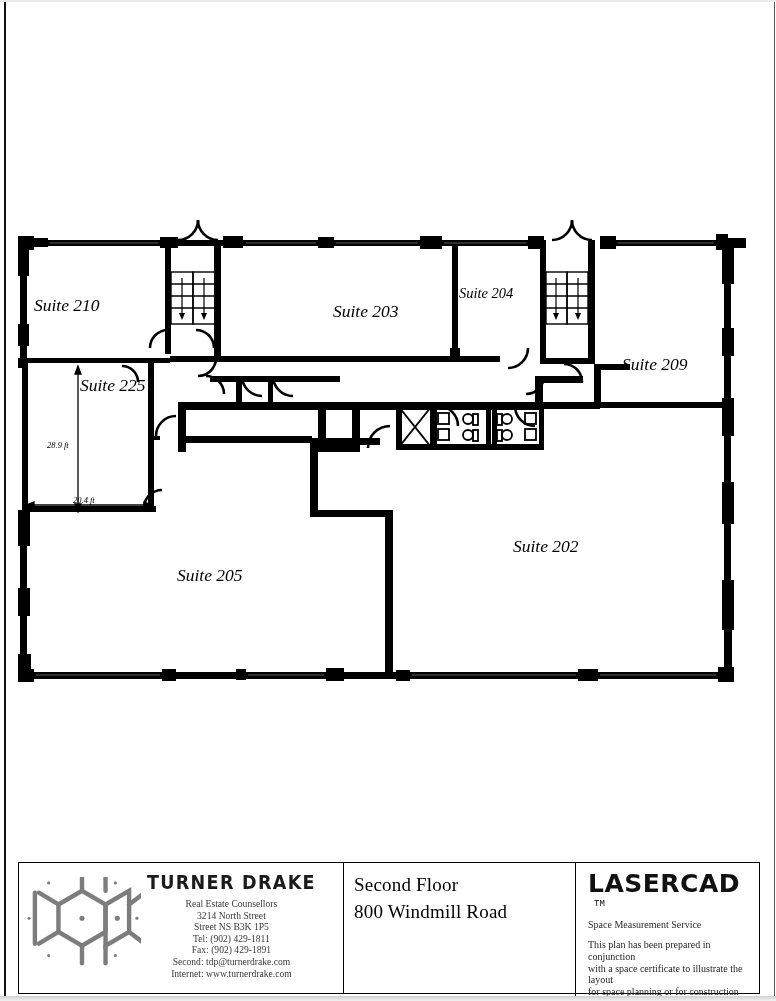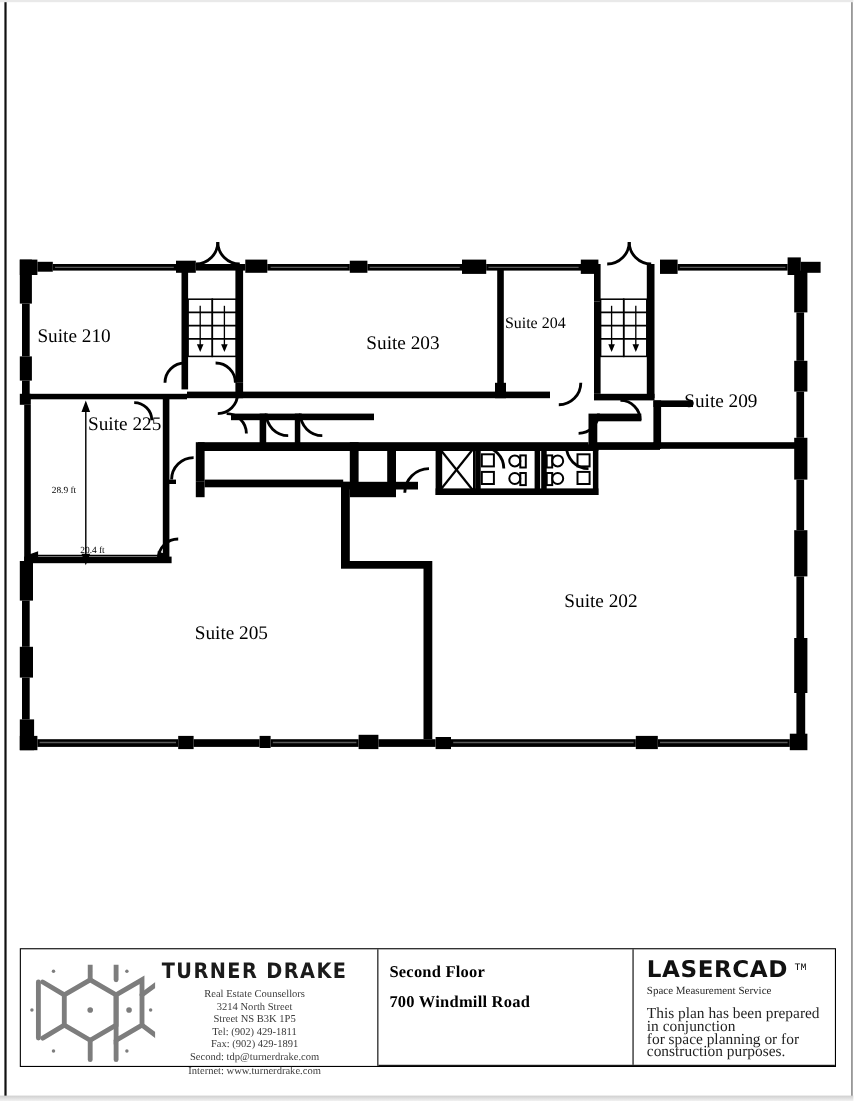--- a/index.html
+++ b/index.html
@@ -7,50 +7,50 @@
   body{width:776px;height:1001px;position:relative;overflow:hidden;
        font-family:"Liberation Serif", serif; color:#000;}
 
   .page-border{position:absolute;left:4px;top:2px;width:768px;height:995px;
                border-left:2px solid #111;border-right:1px solid #555;}
   .scan-edge-top{position:absolute;left:0;top:0;width:776px;height:2px;background:#e9e9e9;}
   .scan-edge-bottom{position:absolute;left:0;top:996px;width:776px;height:5px;
                     background:linear-gradient(#cfcfcf,#f2f2f2);}
 
   
-  #plan{position:absolute;left:0;top:180px;width:684px;height:540px;}
+  #plan{position:absolute;left:0;top:180px;width:684px;height:540px;font-style:italic;}
   #plan svg{display:block;}
 
   
-  .titleblock{position:absolute;left:18px;top:862px;width:742px;height:108px;
+  .titleblock{position:absolute;left:18px;top:862px;width:742px;height:132px;
               border:1.5px solid #000;box-sizing:border-box;display:flex;}
   .tb-logo{width:325px;border-right:1.5px solid #000;box-sizing:border-box;
            position:relative;display:flex;padding:6px 0 0 4px;}
   .tb-right{flex:1;display:flex;flex-direction:column;}
   .tb-upper{flex:1;display:flex;border-bottom:1.5px solid #000;}
   .tb-addr{width:232px;border-right:1.5px solid #000;box-sizing:border-box;
            padding:8px 0 0 10px;}
-  .tb-addr div{font-size:15px;line-height:27px;letter-spacing:.2px;font-weight:bold;}
+  .tb-addr div{font-size:19px;line-height:27px;letter-spacing:.2px;}
   .tb-laser{flex:1;padding:6px 8px 0 12px;box-sizing:border-box;}
 
   .hexlogo{width:118px;height:104px;margin-top:8px;}
   .brandwrap{margin-left:6px;padding-top:2px;}
   .brandname{font-family:"DejaVu Sans",sans-serif;font-weight:bold;
              font-size:19.5px;letter-spacing:1.3px;color:#1b1b1b;line-height:23px;
              font-stretch:condensed;}
   .contact{margin-top:4px;text-align:center;}
   .contact div{font-size:9.6px;line-height:11.6px;color:#3a3a3a;
                font-family:"Liberation Serif",serif;}
 
-  .lcname{font-family:"DejaVu Sans",sans-serif;font-weight:bold;font-size:21px;
+  .lcname{font-family:"DejaVu Sans",sans-serif;font-weight:bold;font-size:25px;
           letter-spacing:.5px;color:#111;display:inline-block;}
   .lctm{font-size:9px;vertical-align:super;margin-left:6px;font-family:Liberation Mono, monospace;}
   .lcsub{font-size:10px;margin-top:3px;color:#2a2a2a;}
   .lcnote{margin-top:9px;}
-  .lcnote div{font-size:14px;line-height:11.8px;color:#1f1f1f;}
+  .lcnote div{font-size:10px;line-height:11.8px;color:#1f1f1f;}
 </style>
 </head>
 <body>
 
 <div class="scan-edge-top"></div>
 <div class="page-border"></div>
 
 <div id="plan">
 <svg width="776" height="540" viewBox="0 0 776 540" xmlns="http://www.w3.org/2000/svg">
   <g fill="#000">
@@ -317,30 +317,31 @@
         <div>Internet: www.turnerdrake.com</div>
       </div>
     </div>
   </div>
 
   <div class="tb-right">
     <div class="tb-upper">
 
       <div class="tb-addr">
         <div>Second Floor</div>
-        <div>700 Windmill Road</div>
+        <div>800 Windmill Road</div>
       </div>
 
       <div class="tb-laser">
         <div>
           <span class="lcname">LASERCAD</span><span class="lctm">TM</span>
         </div>
         <div class="lcsub">Space Measurement Service</div>
         <div class="lcnote">
           <div>This  plan has been prepared in conjunction</div>
+          <div>with a space certificate to illustrate the layout</div>
           <div>for space planning or for construction purposes.</div>
         </div>
       </div>
     </div>
 
   </div>
 </div>
 
 <div class="scan-edge-bottom"></div>
 

